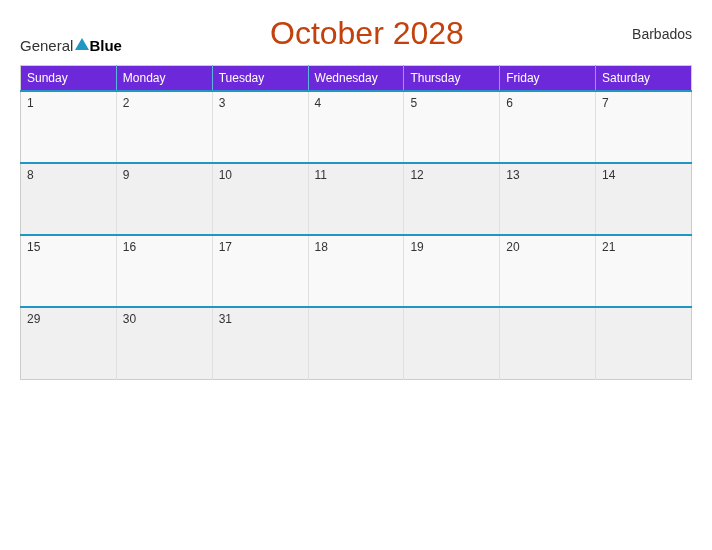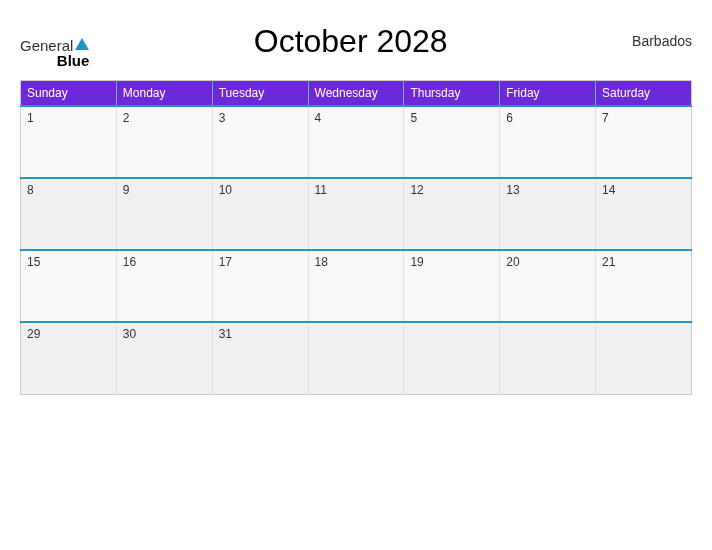--- a/index.html
+++ b/index.html
@@ -19,22 +19,22 @@
       width: 100%;
       display: flex;
       align-items: center;
       justify-content: space-between;
       margin-bottom: 8px;
       padding: 4px 0;
     }
 
     .logo {
       display: flex;
-      flex-direction: column;
-      align-items: flex-end;
+      flex-direction: row;
+      align-items: flex-start;
       line-height: 1;
       margin-top: 24px;
     }
 
     .logo-general {
       font-size: 15px;
       color: #333;
       font-weight: normal;
     }
 
@@ -57,21 +57,21 @@
       top: -2px;
     }
 
     .logo-row {
       display: flex;
       align-items: center;
     }
 
     .calendar-title {
       font-size: 32px;
-      color: #000000;
+      color: #c2410c;
       font-weight: normal;
       text-align: center;
       flex: 1;
     }
 
     .region-label {
       font-size: 14px;
       color: #333;
       text-align: right;
       min-width: 80px;

